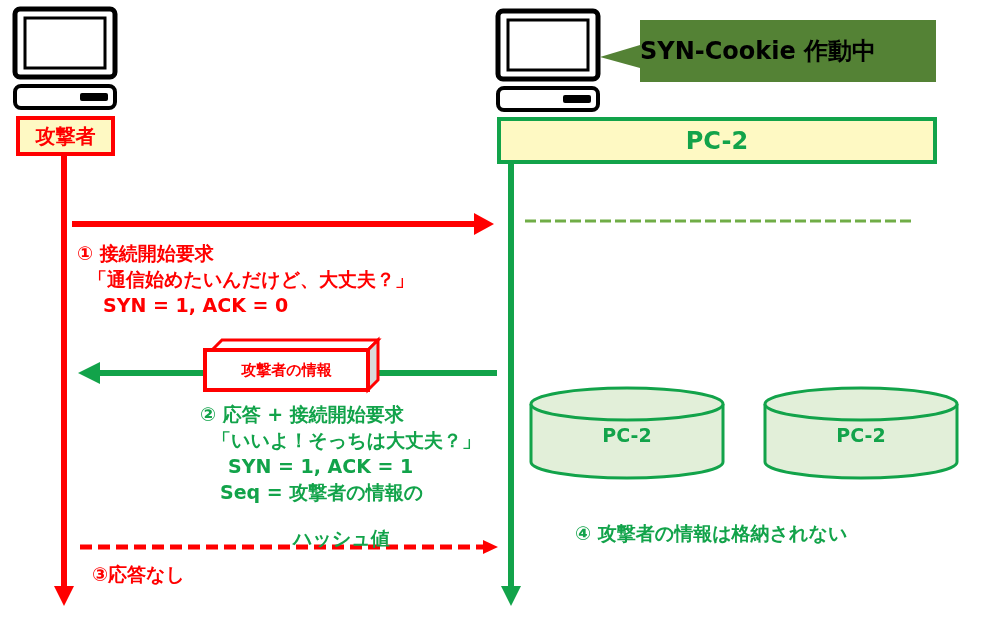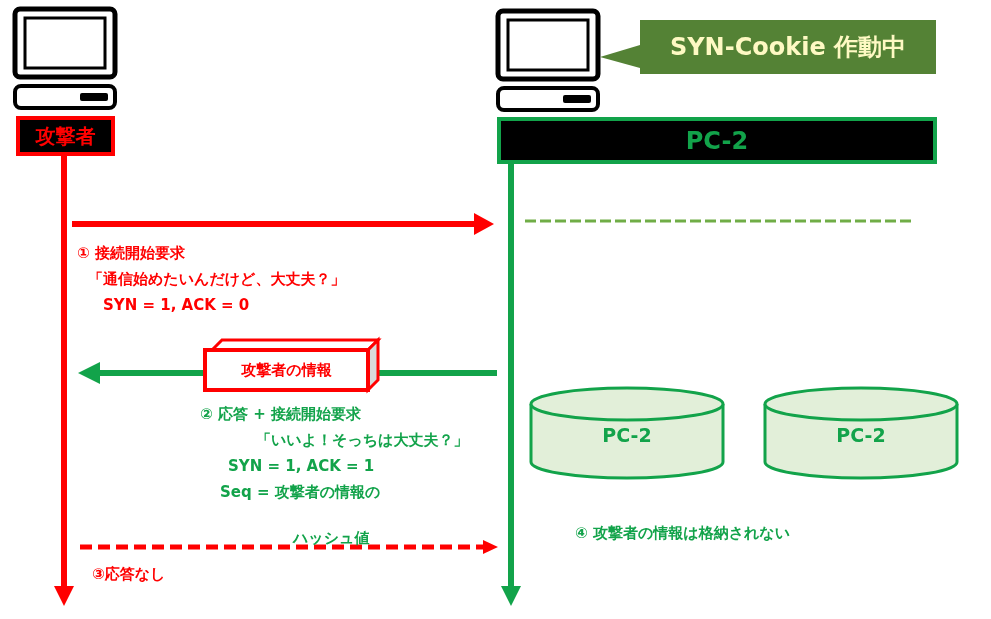--- a/index.html
+++ b/index.html
@@ -1,23 +1,23 @@
 <!DOCTYPE html>
 <html><head>
 <meta charset="utf-8">
 <style>
   html,body{margin:0;padding:0;background:#ffffff;}
   body{width:991px;height:619px;position:relative;overflow:hidden;font-family:"DejaVu Sans","Liberation Sans",sans-serif;font-weight:bold;}
   .abs{position:absolute;}
   svg.canvas{position:absolute;left:0;top:0;}
   .red{color:#ff0000;}
   .green{color:#12a34a;}
-  .txt{font-size:15px;line-height:24px;white-space:nowrap;}
-  .label-box{position:absolute;box-sizing:border-box;display:flex;align-items:center;justify-content:center;background:#000000;}
-  .callout{position:absolute;left:640px;top:20px;width:296px;height:54px;background:#548235;color:#fef9c3;font-size:24px;display:flex;align-items:center;justify-content:center;}
+  .txt{font-size:19px;line-height:24px;white-space:nowrap;}
+  .label-box{position:absolute;box-sizing:border-box;display:flex;align-items:center;justify-content:center;background:#fef9c3;}
+  .callout{position:absolute;left:640px;top:20px;width:296px;height:62px;background:#548235;color:#000000;font-size:24px;display:flex;align-items:center;}
   .cyl-label{position:absolute;text-align:center;color:#12a34a;font-size:19px;line-height:26px;}
 </style>
 </head>
 <body>
 
 <svg class="canvas" width="991" height="619" viewBox="0 0 991 619">
 
   <g>
     <rect x="15" y="9" width="100" height="68" rx="5" fill="#fff" stroke="#000" stroke-width="5"></rect>
     <rect x="25" y="18" width="80" height="50" fill="#fff" stroke="#000" stroke-width="3"></rect>
@@ -80,21 +80,21 @@
   <span>SYN-Cookie 作動中</span>
 </div>
 
 <div class="abs txt red" style="left:77px;top:241px;">① 接続開始要求</div>
 <div class="abs txt red" style="left:88px;top:267px;">「通信始めたいんだけど、大丈夫？」</div>
 <div class="abs txt red" style="left:103px;top:293px;">SYN = 1, ACK = 0</div>
 
 <div class="abs red" style="left:205px;top:350px;width:163px;height:40px;display:flex;align-items:center;justify-content:center;font-size:15px;">攻撃者の情報</div>
 
 <div class="abs txt green" style="left:200px;top:402px;text-align:center;">② 応答 + 接続開始要求</div>
-<div class="abs txt green" style="left:212px;top:428px;margin-left:44px;">「いいよ！そっちは大丈夫？」</div>
+<div class="abs txt green" style="left:212px;top:428px;">「いいよ！そっちは大丈夫？」</div>
 <div class="abs txt green" style="left:228px;top:454px;">SYN = 1, ACK = 1</div>
 <div class="abs txt green" style="left:220px;top:480px;">Seq = 攻撃者の情報の</div>
 <div class="abs txt green" style="left:293px;top:526px;">ハッシュ値</div>
 
 <div class="abs txt red" style="left:92px;top:562px;">③応答なし</div>
 
 <div class="abs txt green" style="left:575px;top:521px;">④ 攻撃者の情報は格納されない</div>
 
 <div class="cyl-label" style="left:531px;top:422px;width:192px;">
   <div>PC-2</div>

